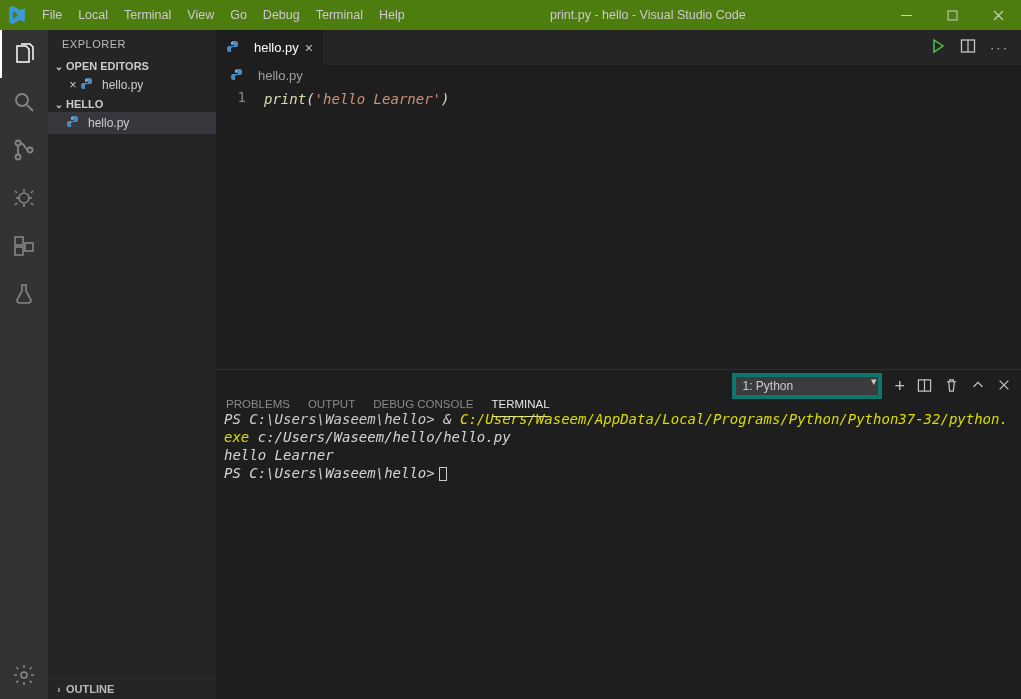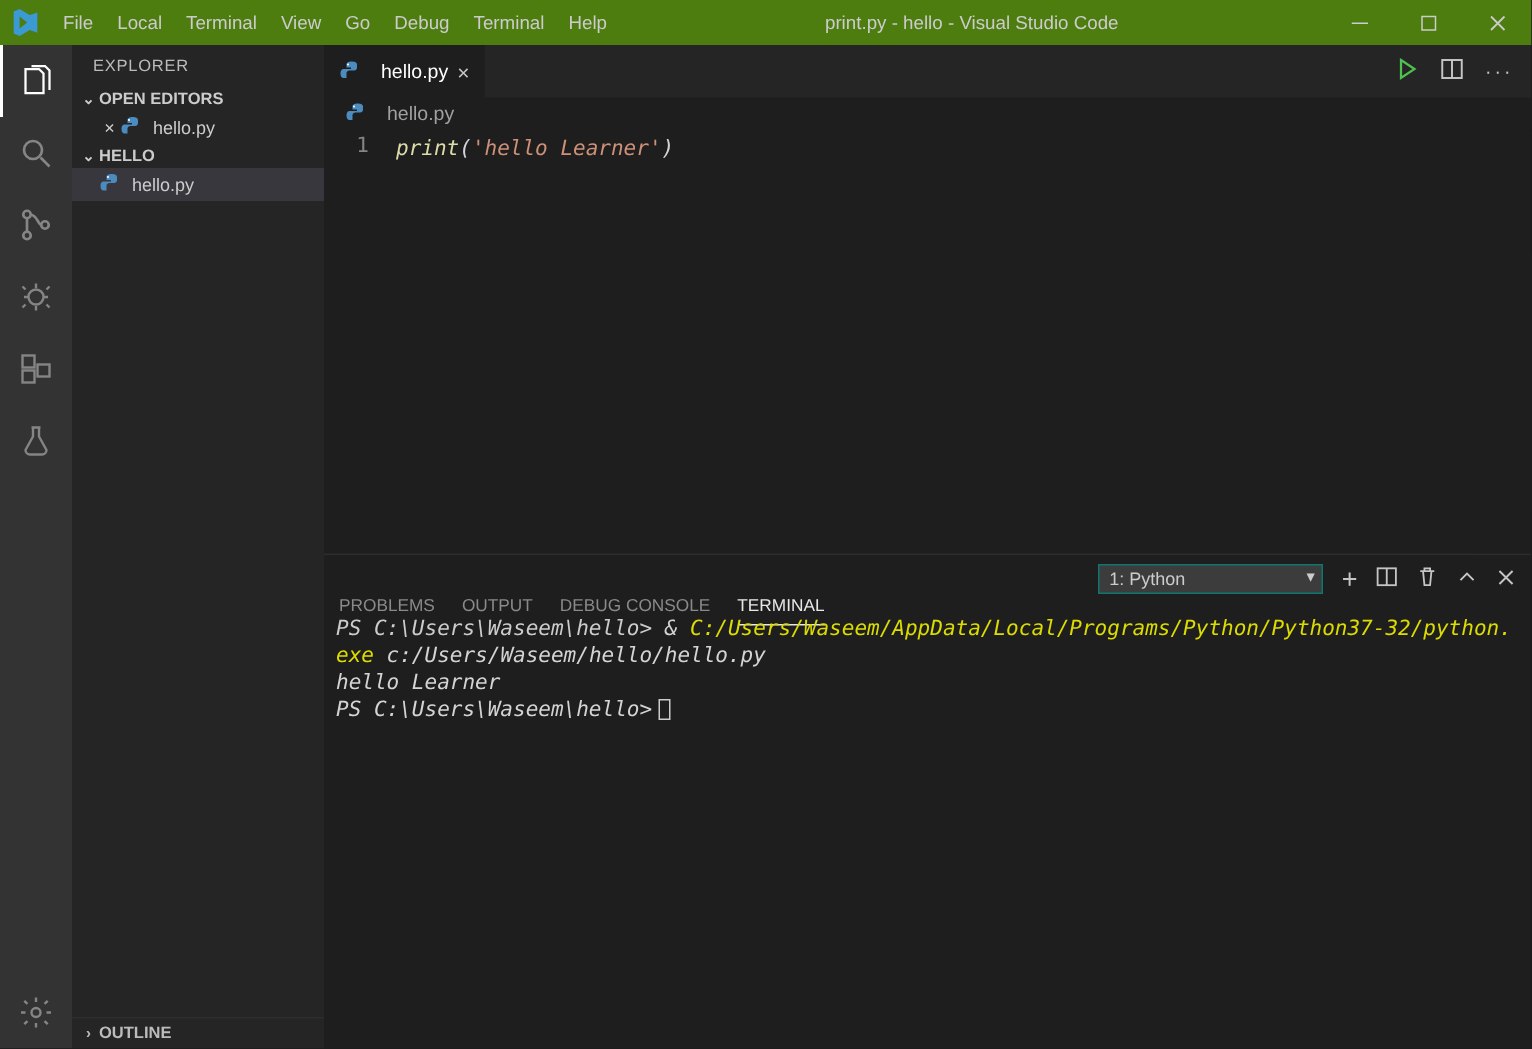--- a/index.html
+++ b/index.html
@@ -136,21 +136,21 @@
     padding: 0 10px;
     gap:18px;
     font-size:11.5px;
     color:#8a8a8a;
   }
   .panel-tab { cursor:pointer; padding:6px 0;margin-top:36px; }
   .panel-tab.active { color:#e7e7e7; border-bottom:1px solid #e7e7e7; }
   .panel-tools { margin-left:auto; display:flex; align-items:center; gap:12px; color:#c5c5c5;}
   .term-select {
     background:#3c3c3c; color:#cccccc;
-    border:1px solid #0f766e;
+    border:4px solid #0f766e;
     font-size:12px;
     padding:2px 20px 2px 6px;
     width:150px;
     appearance:none;
     position:relative;
   }
   .select-wrap { position:relative; display:inline-block; }
   .select-wrap::after {
     content:"▾"; position:absolute; right:6px; top:2px; color:#cccccc; font-size:11px; pointer-events:none;
   }

